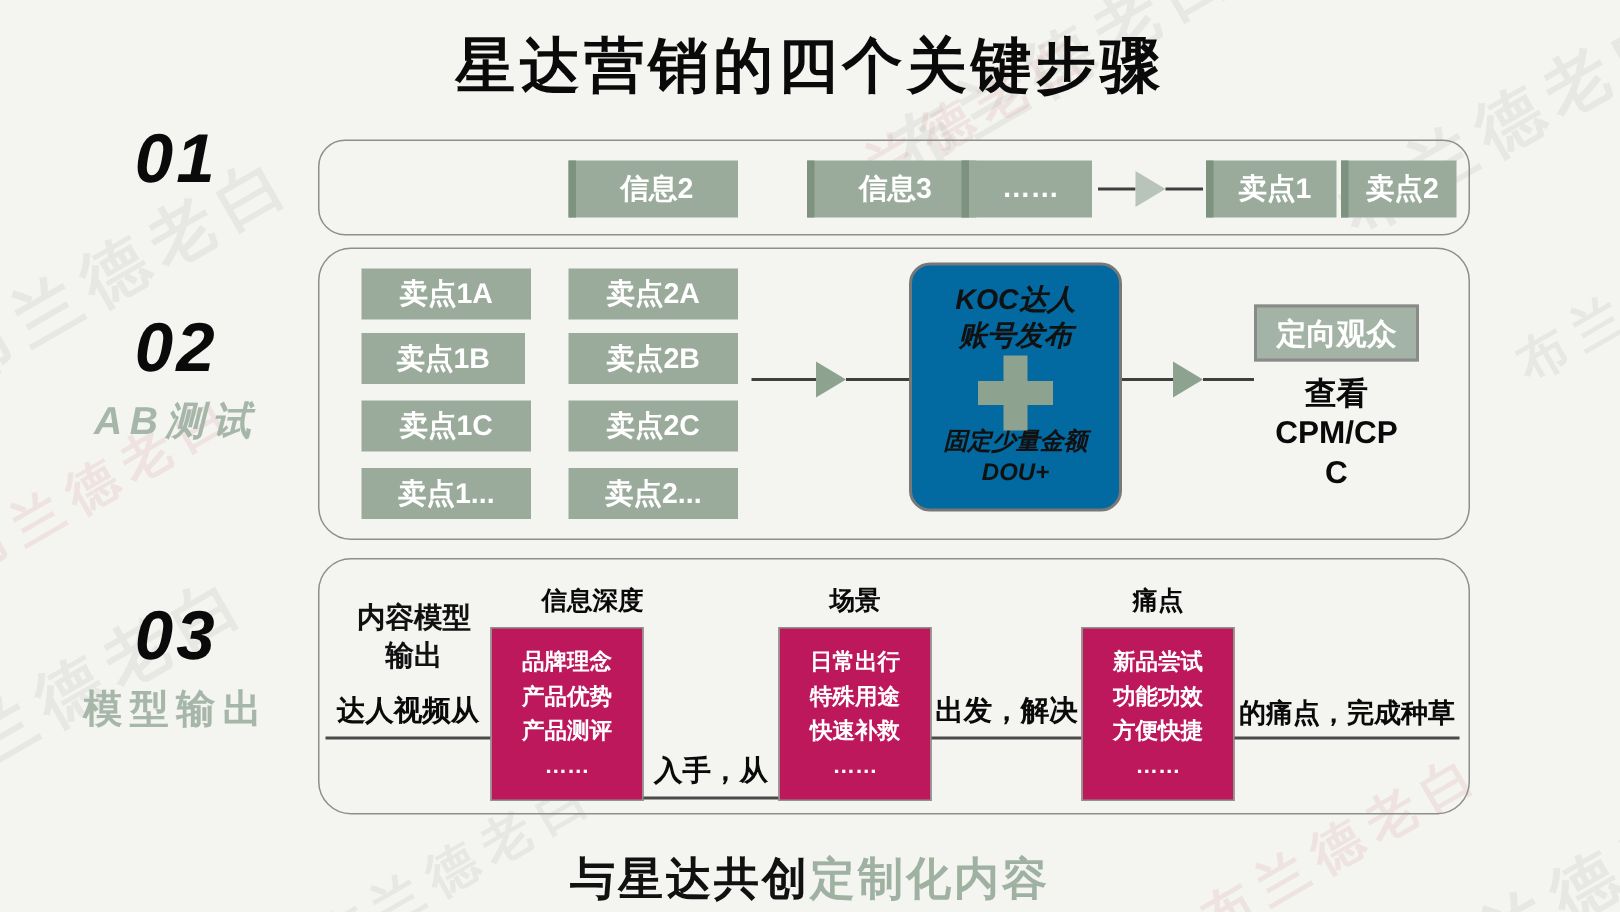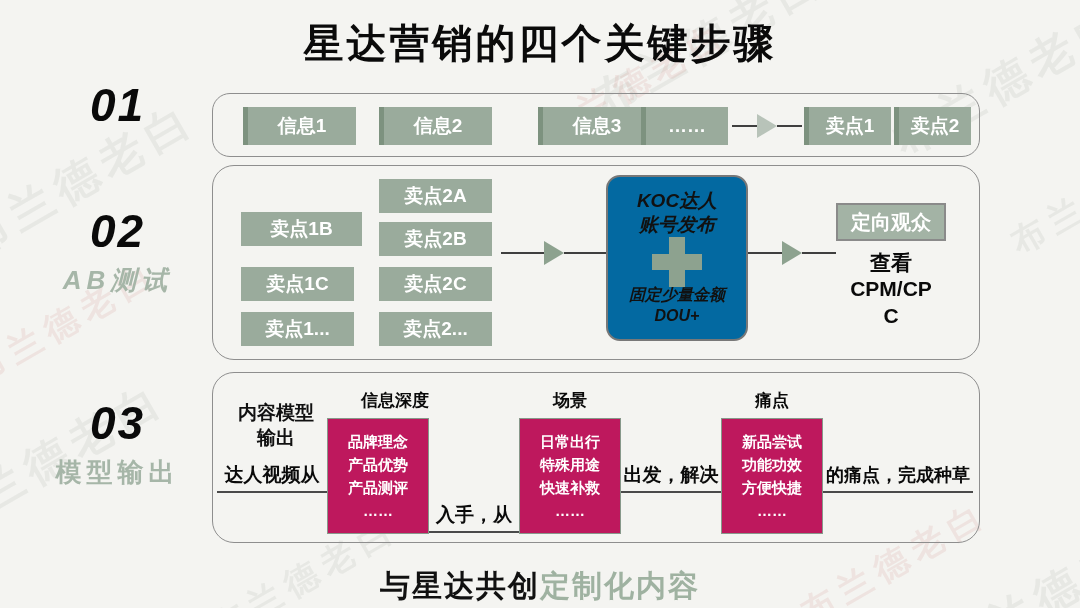--- a/index.html
+++ b/index.html
@@ -109,36 +109,36 @@
 <div class="step s2" style="top:208px;text-align:center;">
   <div class="num">02</div>
   <div class="lbl">AB测试</div>
 </div>
 <div class="step s3" style="top:400px;">
   <div class="num">03</div>
   <div class="lbl">模型输出</div>
 </div>
 
 <div class="panel" style="top:93px;height:64px;">
-  <div class="gbox" style="left:30px;top:13px;width:113px;height:38px;">信息1</div>
   <div class="gbox" style="left:166px;top:13px;width:113px;height:38px;">信息2</div>
   <div class="gbox" style="left:325px;top:13px;width:113px;height:38px;">信息3</div>
   <div class="gbox" style="left:428px;top:13px;width:87px;height:38px;">……</div>
   <div class="arrow" style="left:519px;top:19px;width:70px;">
     <span class="al"></span>
       <span class="tri light"></span>
       <span class="al"></span>
   </div>
   <div class="gbox" style="left:591px;top:13px;width:87px;height:38px;">卖点1</div>
   <div class="gbox" style="left:681px;top:13px;width:77px;height:38px;">卖点2</div>
 </div>
 
 <div class="panel" style="top:165px;height:195px;border-radius:22px;">
 
-  <div class="gbox noedge" style="left:28px;top:46px;width:121px;height:34px;">卖点1B</div>
+  <div class="gbox noedge" style="left:28px;top:13px;width:113px;height:34px;">卖点1A</div>
+  <div class="gbox noedge" style="left:28px;top:56px;width:109px;height:34px;">卖点1B</div>
   <div class="gbox noedge" style="left:28px;top:101px;width:113px;height:34px;">卖点1C</div>
   <div class="gbox noedge" style="left:28px;top:146px;width:113px;height:34px;">卖点1...</div>
 
   <div class="gbox noedge" style="left:166px;top:13px;width:113px;height:34px;">卖点2A</div>
   <div class="gbox noedge" style="left:166px;top:56px;width:113px;height:34px;">卖点2B</div>
   <div class="gbox noedge" style="left:166px;top:101px;width:113px;height:34px;">卖点2C</div>
   <div class="gbox noedge" style="left:166px;top:146px;width:113px;height:34px;">卖点2...</div>
 
   <div class="arrow" style="left:288px;top:74px;width:105px;">
     <span class="al"></span>

